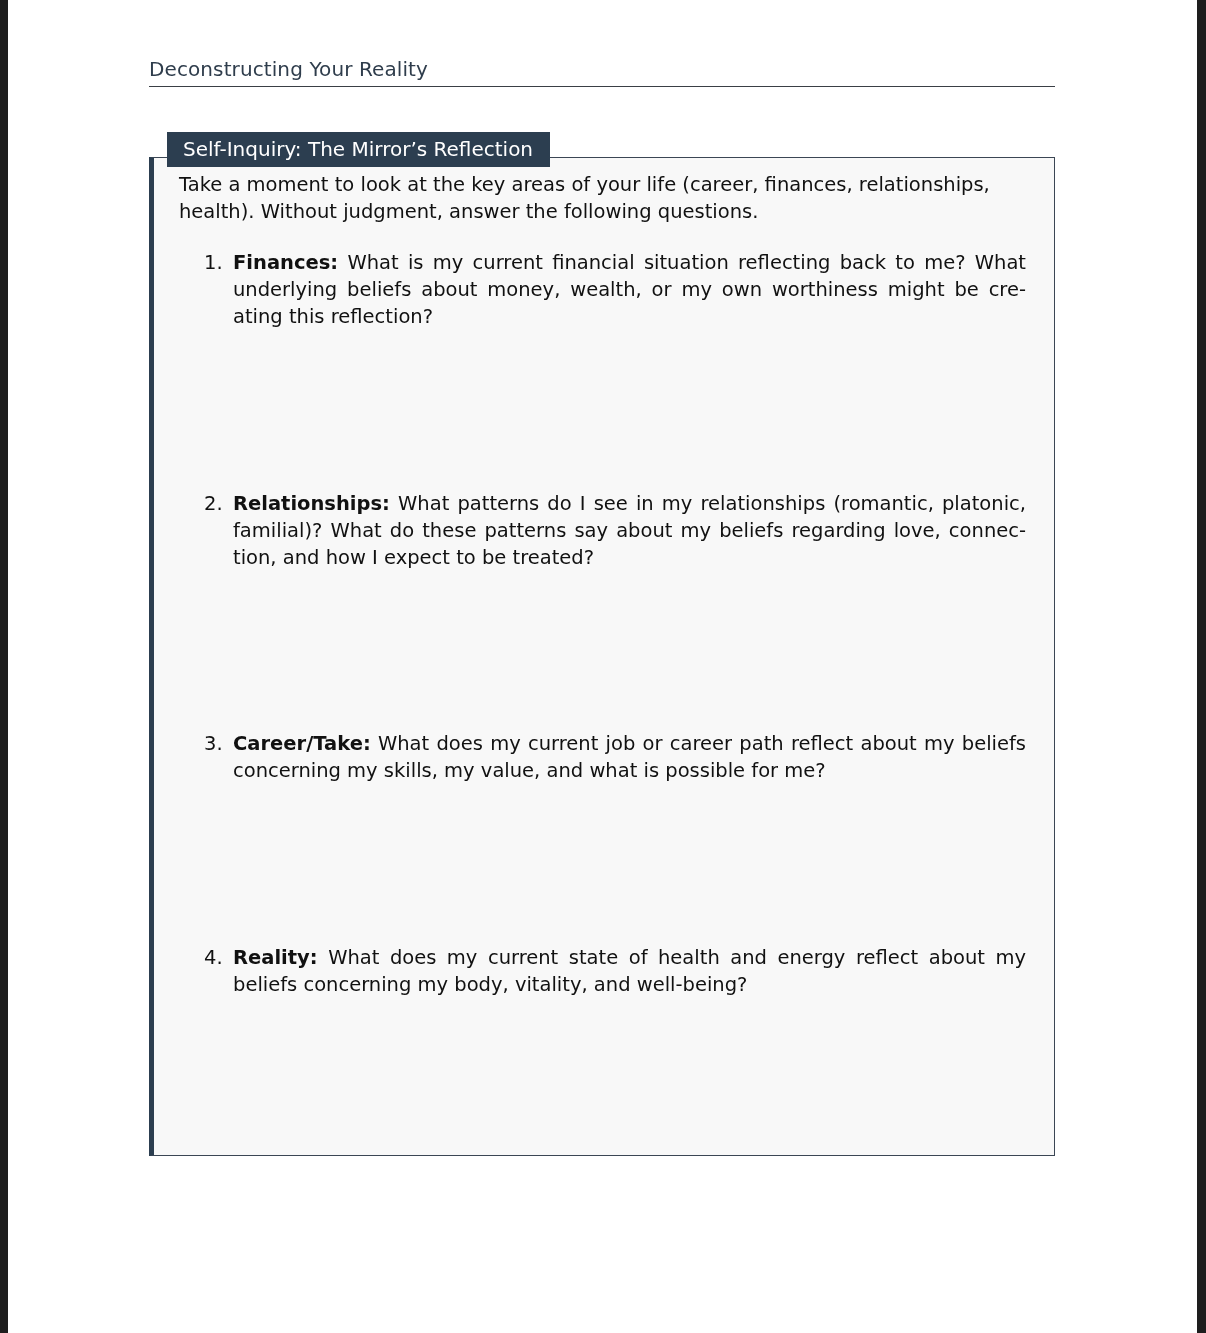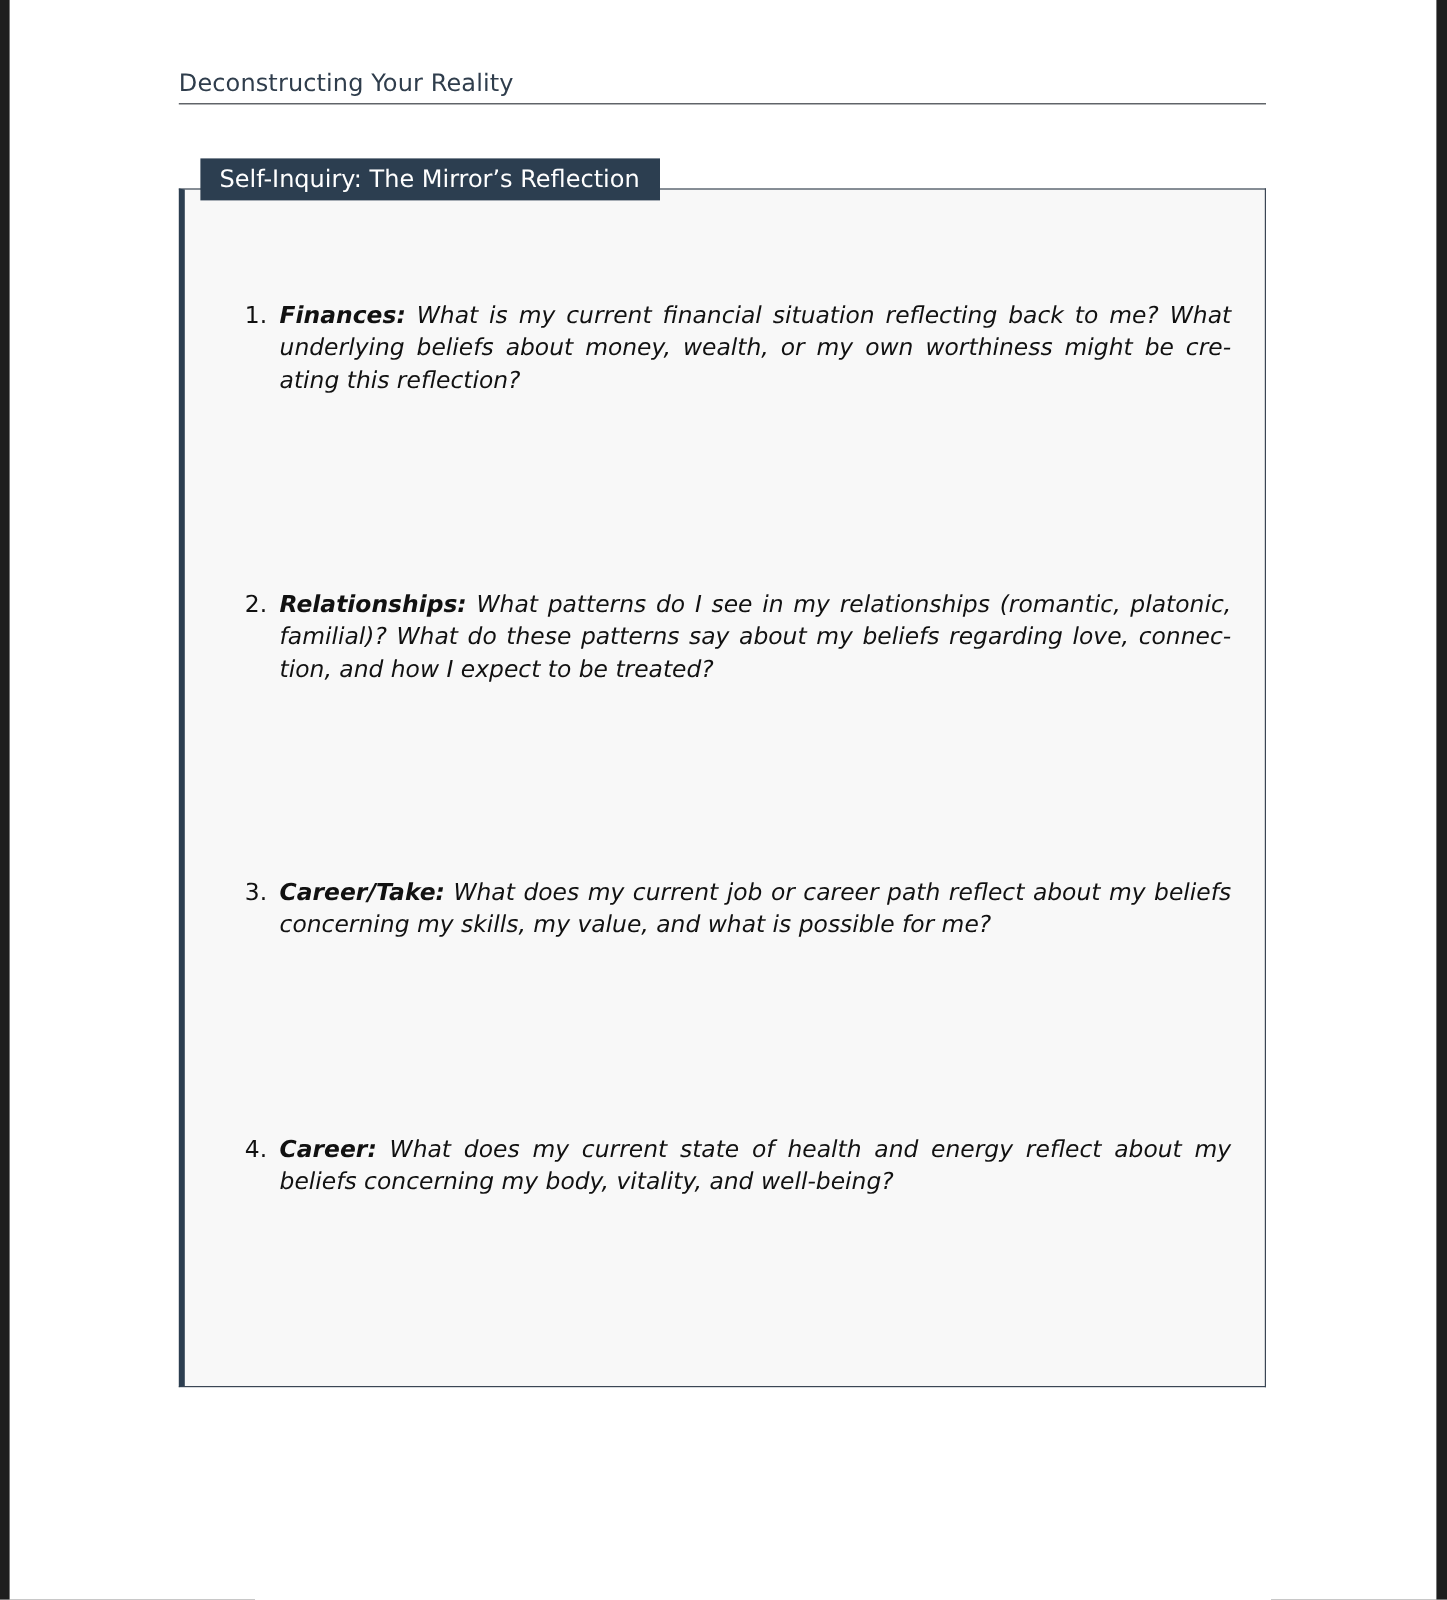--- a/index.html
+++ b/index.html
@@ -64,38 +64,38 @@
       color: #111;
       text-align: justify;
     }
     .q-num {
       position: absolute;
       left: 0; top: 0;
       width: 26px;
     }
     .q-body {
       margin-left: 29px;
-      font-style: italic;
     }
     .q-label { font-weight: bold; }
     .q1 { top: 249px; }
     .q2 { top: 490px; }
     .q3 { top: 730px; }
     .q4 { top: 944px; }
   </style>
 </head>
 <body>
 
 <div class="page">
   <div class="running-header">Deconstructing Your Reality</div>
 
   <div class="box"></div>
 
   <div class="box-title">Self-Inquiry: The Mirror’s Reflection</div>
 
+  <div class="intro">Take a moment to look at the key areas of your life (career, finances, relationships, health). Without judgment, answer the following questions.</div>
 
   <div class="question q1">
     <span class="q-num">1.</span>
     <div class="q-body">
       <span class="q-label">Finances:</span><span> What is my current financial situation reflecting back to me? What underlying beliefs about money, wealth, or my own worthiness might be cre-ating this reflection?</span>
     </div>
   </div>
 
   <div class="question q2">
     <span class="q-num">2.</span>
@@ -107,16 +107,16 @@
   <div class="question q3">
     <span class="q-num">3.</span>
     <div class="q-body">
       <span class="q-label">Career/Take:</span><span> What does my current job or career path reflect about my beliefs concerning my skills, my value, and what is possible for me?</span>
     </div>
   </div>
 
   <div class="question q4">
     <span class="q-num">4.</span>
     <div class="q-body">
-      <span class="q-label">Career:</span><span>  What does my current state of health and energy reflect about my beliefs concerning my body, vitality, and well-being?</span>
+      <span class="q-label">Reality:</span><span>  What does my current state of health and energy reflect about my beliefs concerning my body, vitality, and well-being?</span>
     </div>
   </div>
 </div>
 
 </body></html>

